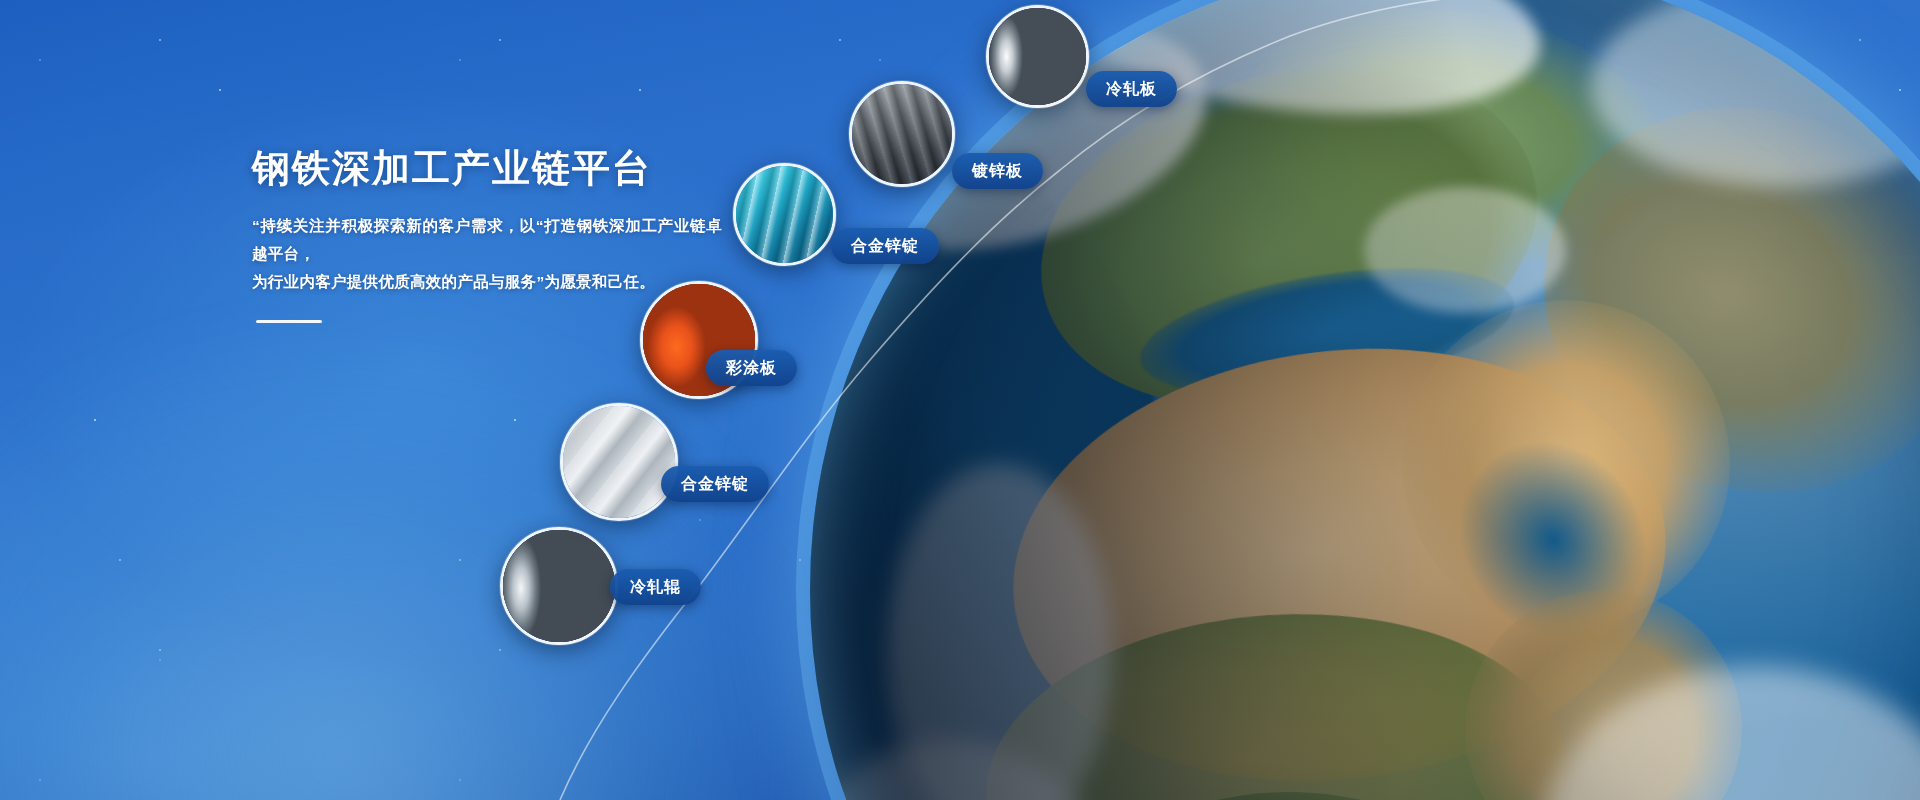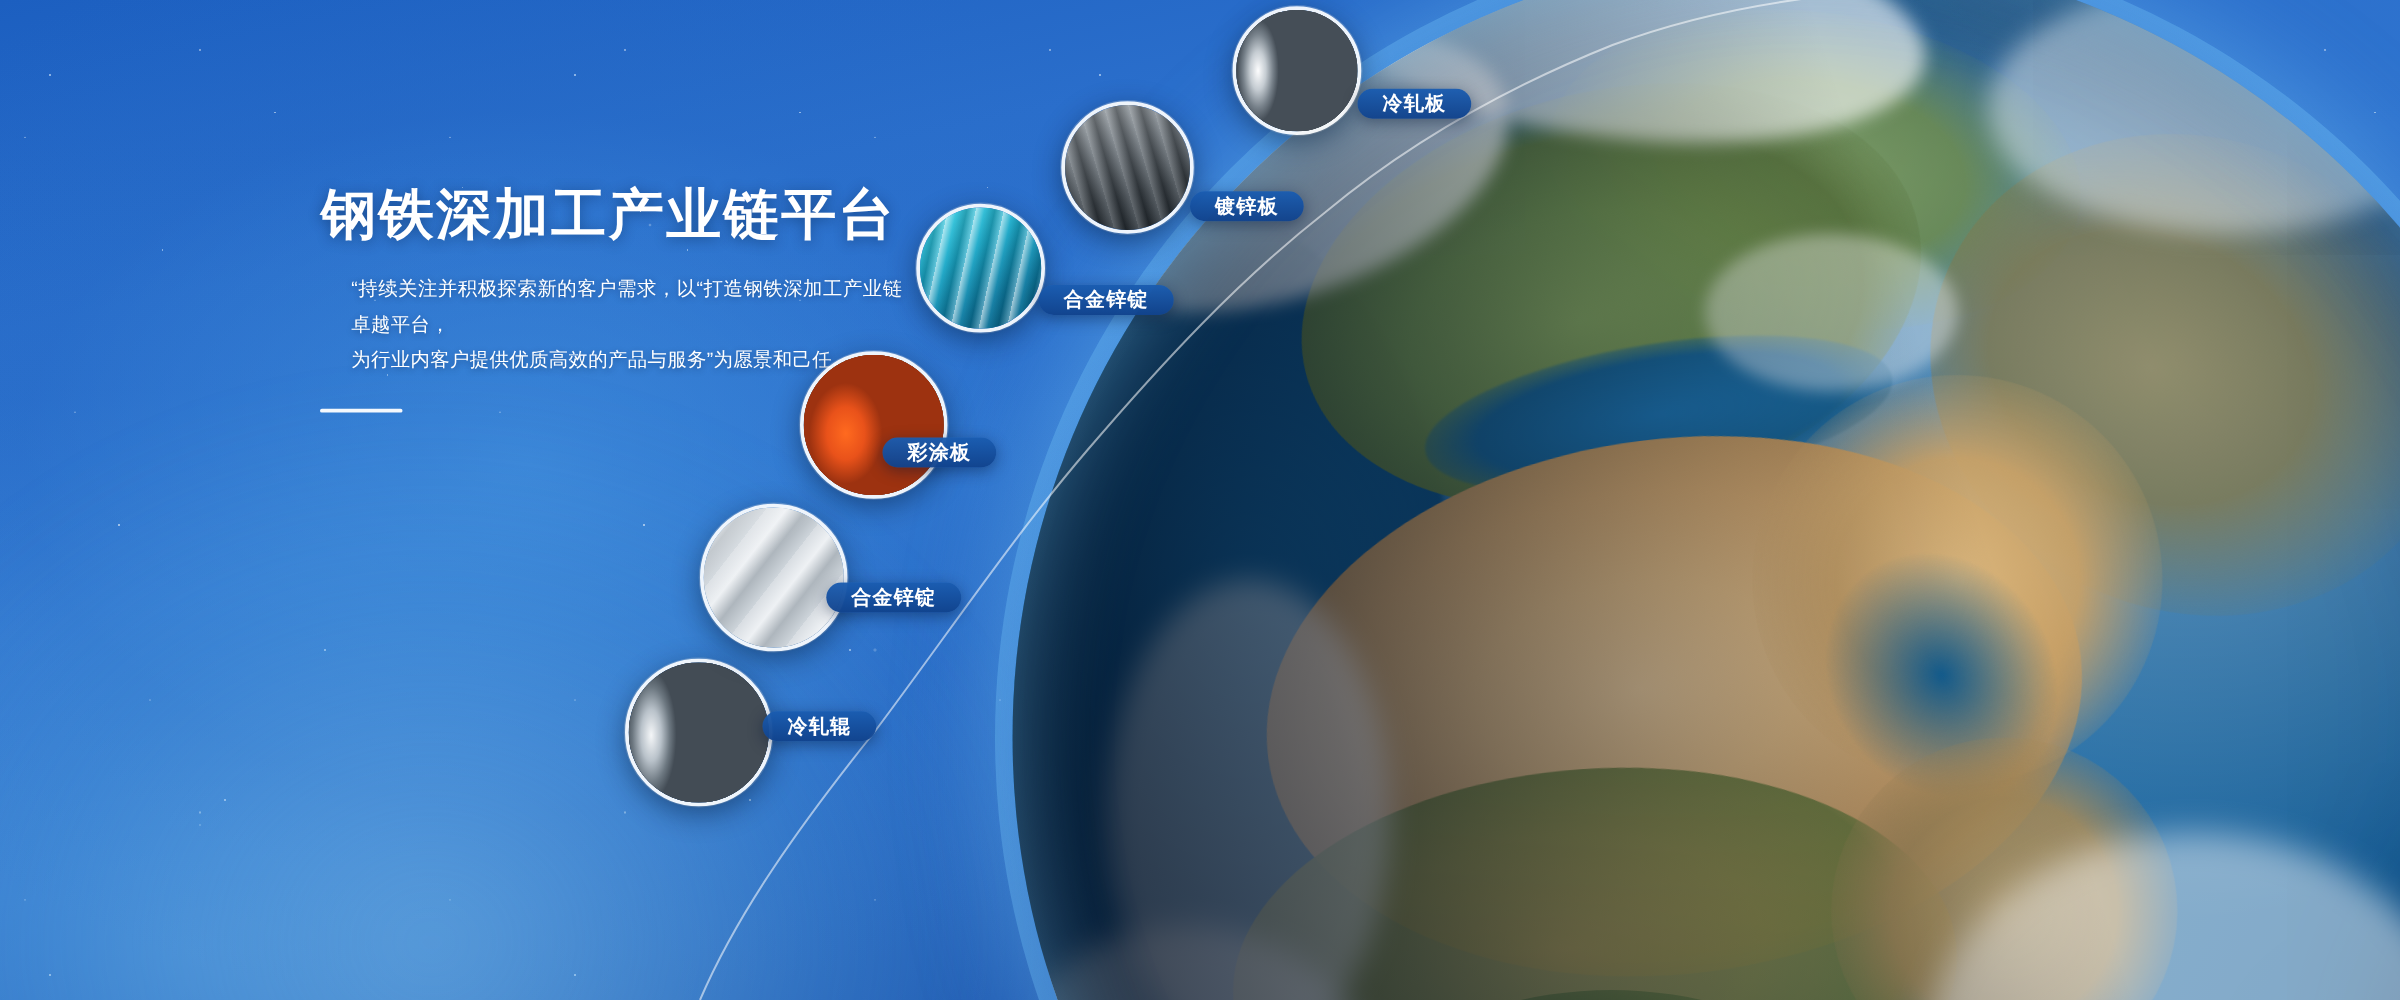--- a/index.html
+++ b/index.html
@@ -146,50 +146,48 @@
   }
   .atmo{
     position:absolute; inset:-14px; border-radius:50%;
     box-shadow:inset 0 0 70px 18px rgba(120,200,250,.42);
     background:radial-gradient(circle at 50% 50%, rgba(0,0,0,0) 68%, rgba(125,200,250,.22) 88%, rgba(125,200,250,0) 100%);
   }
 
   
   .copy{ position:absolute; left:252px; top:148px; width:470px; }
   .title{
-    font-size:44px; font-weight:700; color:#ffffff; letter-spacing:2px;
+    font-size:38px; font-weight:700; color:#ffffff; letter-spacing:2px;
     line-height:1.1; white-space:nowrap;
     text-shadow:0 2px 10px rgba(4,30,70,.45);
-    text-align:center;
   }
   .subtitle{
-    margin-top:22px; font-size:15.5px; font-weight:400; color:#ffffff;
+    margin-top:22px; font-size:15.5px; font-weight:700; color:#ffffff;
     line-height:1.82; letter-spacing:.3px; text-align:justify;
     text-shadow:0 1px 5px rgba(4,30,70,.42);
-    margin-left:29px;
   }
   .rule{
     margin-top:24px; margin-left:4px; width:66px; height:3px;
     background:#ffffff; border-radius:2px; opacity:.95;
   }
 
   
   .connector{ position:absolute; left:0; top:0; width:1920px; height:800px; pointer-events:none; }
 
   
   .node{ position:absolute; }
   .thumb{
     position:absolute; border-radius:50%; overflow:hidden;
     border:3px solid rgba(255,255,255,.92);
     box-shadow:0 6px 22px rgba(2,22,52,.48), 0 0 0 1px rgba(255,255,255,.25);
   }
   .thumb .ph{ position:absolute; inset:0; }
   .pill{
     position:absolute; display:flex; align-items:center; justify-content:center;
-    height:24px; padding:0 20px; border-radius:18px;
+    height:36px; padding:0 20px; border-radius:18px;
     background:linear-gradient(180deg, rgba(26,92,176,.96) 0%, rgba(16,66,140,.96) 100%);
     color:#fff; font-size:16px; font-weight:700; letter-spacing:1px; white-space:nowrap;
     box-shadow:0 3px 12px rgba(2,20,50,.42);
     text-align:center;
   }
 
   
   .art-rolls{
     background:
       radial-gradient(ellipse 18% 46% at 16% 52%, #f4f6f8 0%, #b9c2ca 40%, #6d7881 74%, #434c55 100%),

